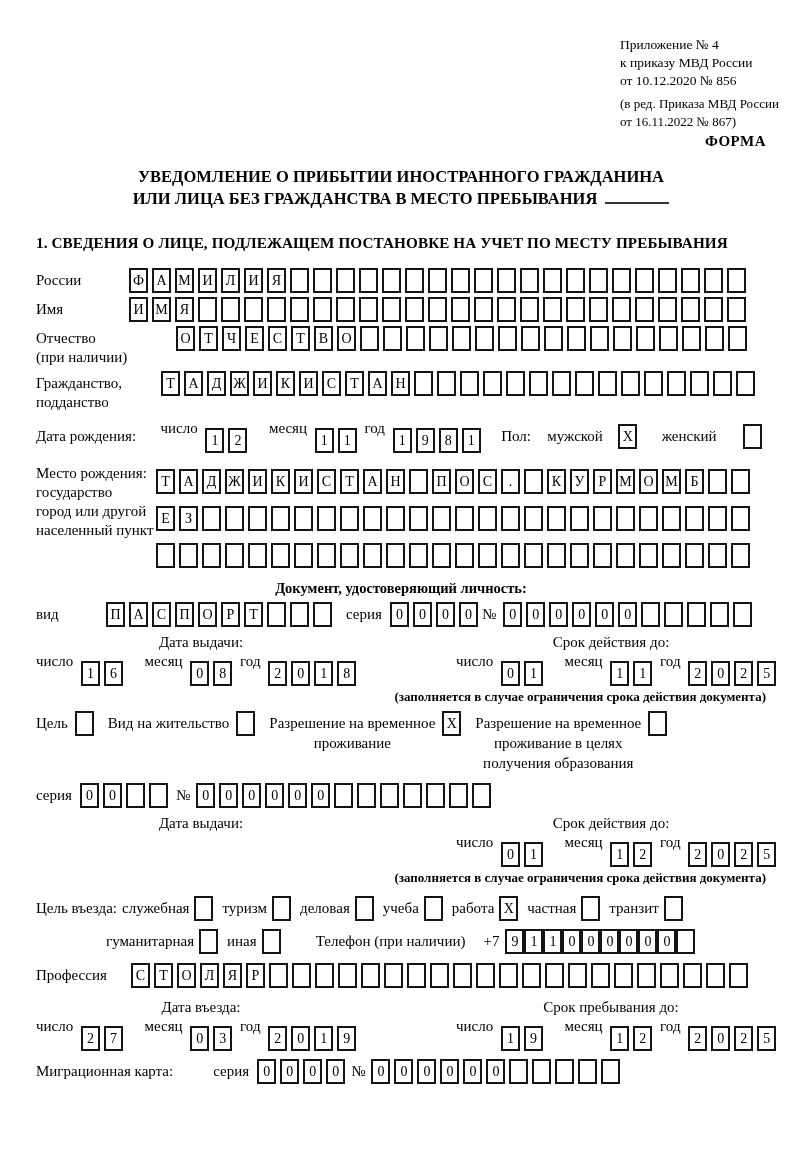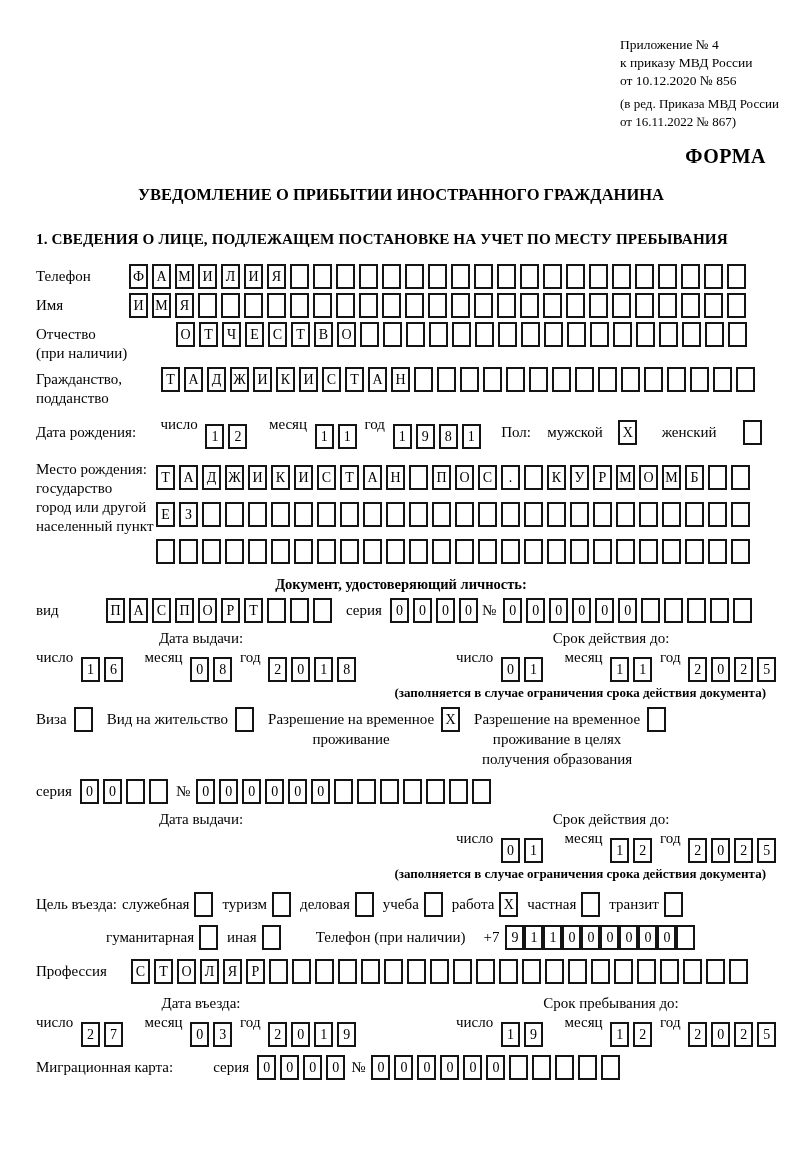--- a/index.html
+++ b/index.html
@@ -3,21 +3,21 @@
 <meta charset="utf-8">
 <style>
   html,body{margin:0;padding:0;background:#fff;}
   body{width:800px;height:1163px;overflow:hidden;color:#000;
        font-family:"Liberation Serif","DejaVu Serif",serif;font-size:15px;}
   .page{box-sizing:border-box;width:800px;height:1163px;padding:36px 34px 10px 36px;position:relative;}
 
   
   .appendix{margin-left:584px;width:190px;font-size:13.5px;line-height:18px;}
   .appendix .ed{margin-top:5px;font-size:13px;}
-  .form-label{text-align:right;font-weight:bold;margin-top:14px;font-size:20px;letter-spacing:.5px;}
+  .form-label{text-align:right;font-weight:bold;margin-top:2px;font-size:15px;letter-spacing:.5px;}
 
   
   .title{text-align:center;font-weight:bold;font-size:16.5px;line-height:22px;margin-top:16px;}
   .title .uline{display:inline-block;width:64px;border-bottom:2px solid #333;height:14px;margin-left:8px;}
   .sec-heading{font-weight:bold;font-size:15.2px;margin-top:24px;letter-spacing:.1px;}
 
   
   .box{display:inline-block;box-sizing:content-box;width:15px;height:21px;border:2px solid #141414;
        margin-right:4px;text-align:center;font-size:14px;line-height:21px;vertical-align:top;background:#fff;}
   .boxes{display:inline-block;white-space:nowrap;line-height:0;}
@@ -80,26 +80,27 @@
       </div>
     <div class="ed">
         <div>(в ред. Приказа МВД России</div>
         <div>от 16.11.2022 № 867)</div>
       </div>
   </div>
   <div class="form-label">ФОРМА</div>
 
   <div class="title">
     <div>УВЕДОМЛЕНИЕ О ПРИБЫТИИ ИНОСТРАННОГО ГРАЖДАНИНА</div>
+    <div><span>ИЛИ ЛИЦА БЕЗ ГРАЖДАНСТВА В МЕСТО ПРЕБЫВАНИЯ</span><span class="uline"></span></div>
   </div>
 
   <div class="sec-heading">1. СВЕДЕНИЯ О ЛИЦЕ, ПОДЛЕЖАЩЕМ ПОСТАНОВКЕ НА УЧЕТ ПО МЕСТУ ПРЕБЫВАНИЯ</div>
 
   <div class="row" style="margin-top:16px;">
-    <div class="flabel w93">Телефон</div>
+    <div class="flabel w93">России</div>
     <div class="boxes"><span class="box">Ф</span><span class="box">А</span><span class="box">М</span><span class="box">И</span><span class="box">Л</span><span class="box">И</span><span class="box">Я</span><span class="box"></span><span class="box"></span><span class="box"></span><span class="box"></span><span class="box"></span><span class="box"></span><span class="box"></span><span class="box"></span><span class="box"></span><span class="box"></span><span class="box"></span><span class="box"></span><span class="box"></span><span class="box"></span><span class="box"></span><span class="box"></span><span class="box"></span><span class="box"></span><span class="box"></span><span class="box"></span></div>
   </div>
 
   <div class="row">
     <div class="flabel w93">Имя</div>
     <div class="boxes"><span class="box">И</span><span class="box">М</span><span class="box">Я</span><span class="box"></span><span class="box"></span><span class="box"></span><span class="box"></span><span class="box"></span><span class="box"></span><span class="box"></span><span class="box"></span><span class="box"></span><span class="box"></span><span class="box"></span><span class="box"></span><span class="box"></span><span class="box"></span><span class="box"></span><span class="box"></span><span class="box"></span><span class="box"></span><span class="box"></span><span class="box"></span><span class="box"></span><span class="box"></span><span class="box"></span><span class="box"></span></div>
   </div>
 
   <div class="row">
     <div class="flabel w140">
@@ -194,21 +195,21 @@
         <span class="boxes"><span class="box">2</span><span class="box">0</span><span class="box">2</span><span class="box">5</span></span>
       </div>
     </div>
   </div>
   <div class="note">(заполняется в случае ограничения срока действия документа)</div>
 
 
   <div class="opts">
     <div class="opt">
       <span class="olines">
-          <div>Виза</div>
+          <div>Цель</div>
         </span>
       <span class="boxes"><span class="box"></span></span>
     </div>
     <div class="opt">
       <span class="olines">
           <div>Вид на жительство</div>
         </span>
       <span class="boxes"><span class="box"></span></span>
     </div>
     <div class="opt">

